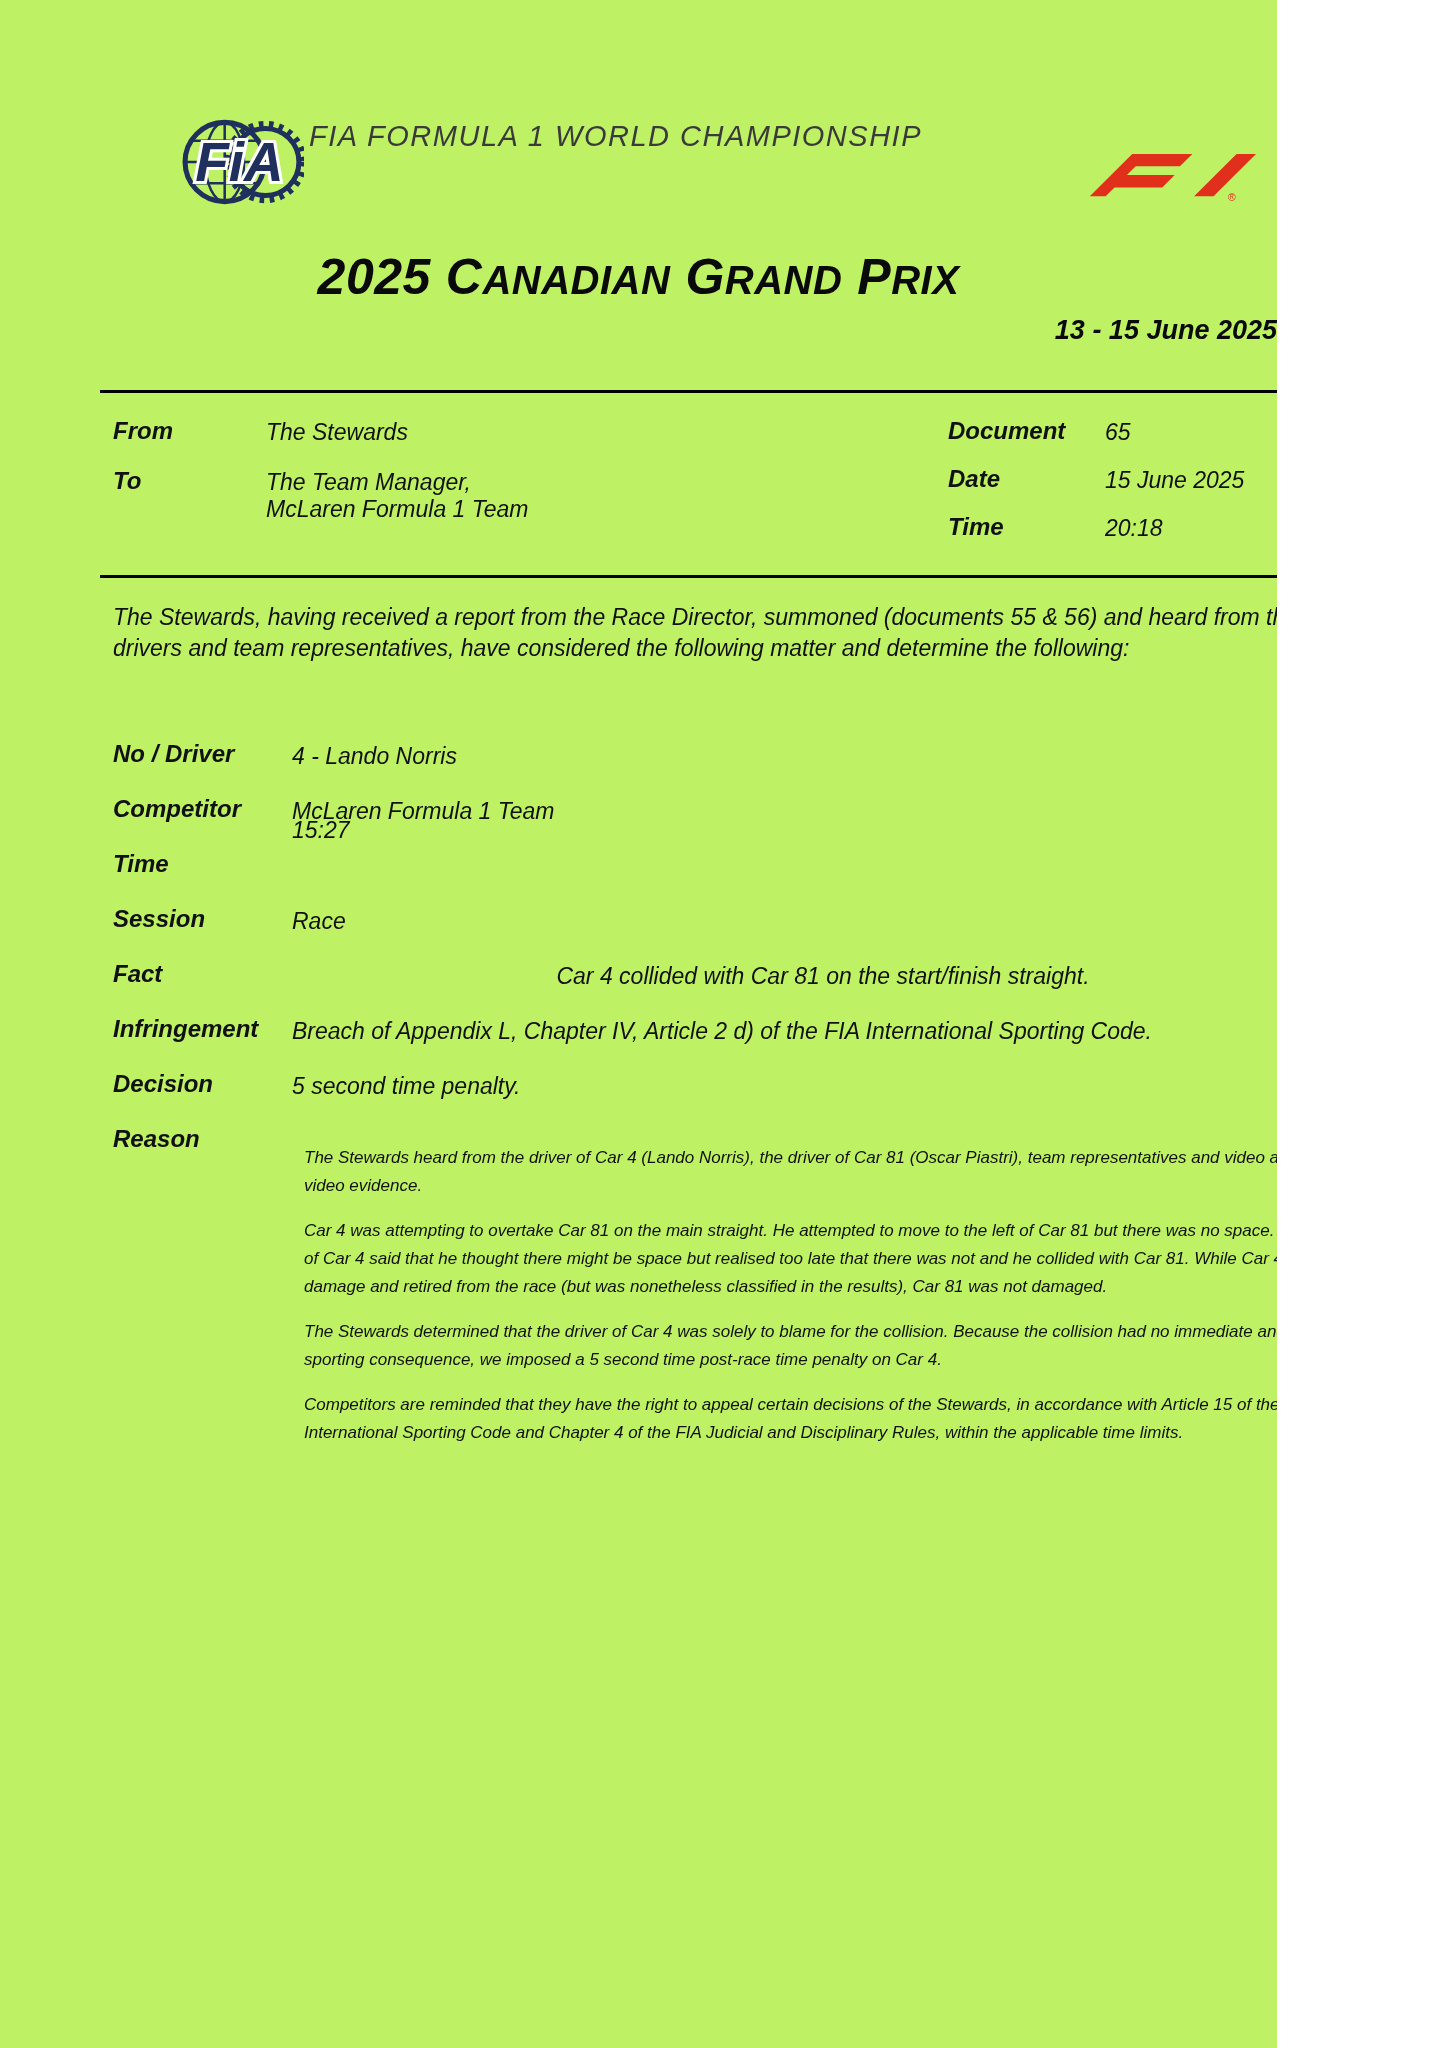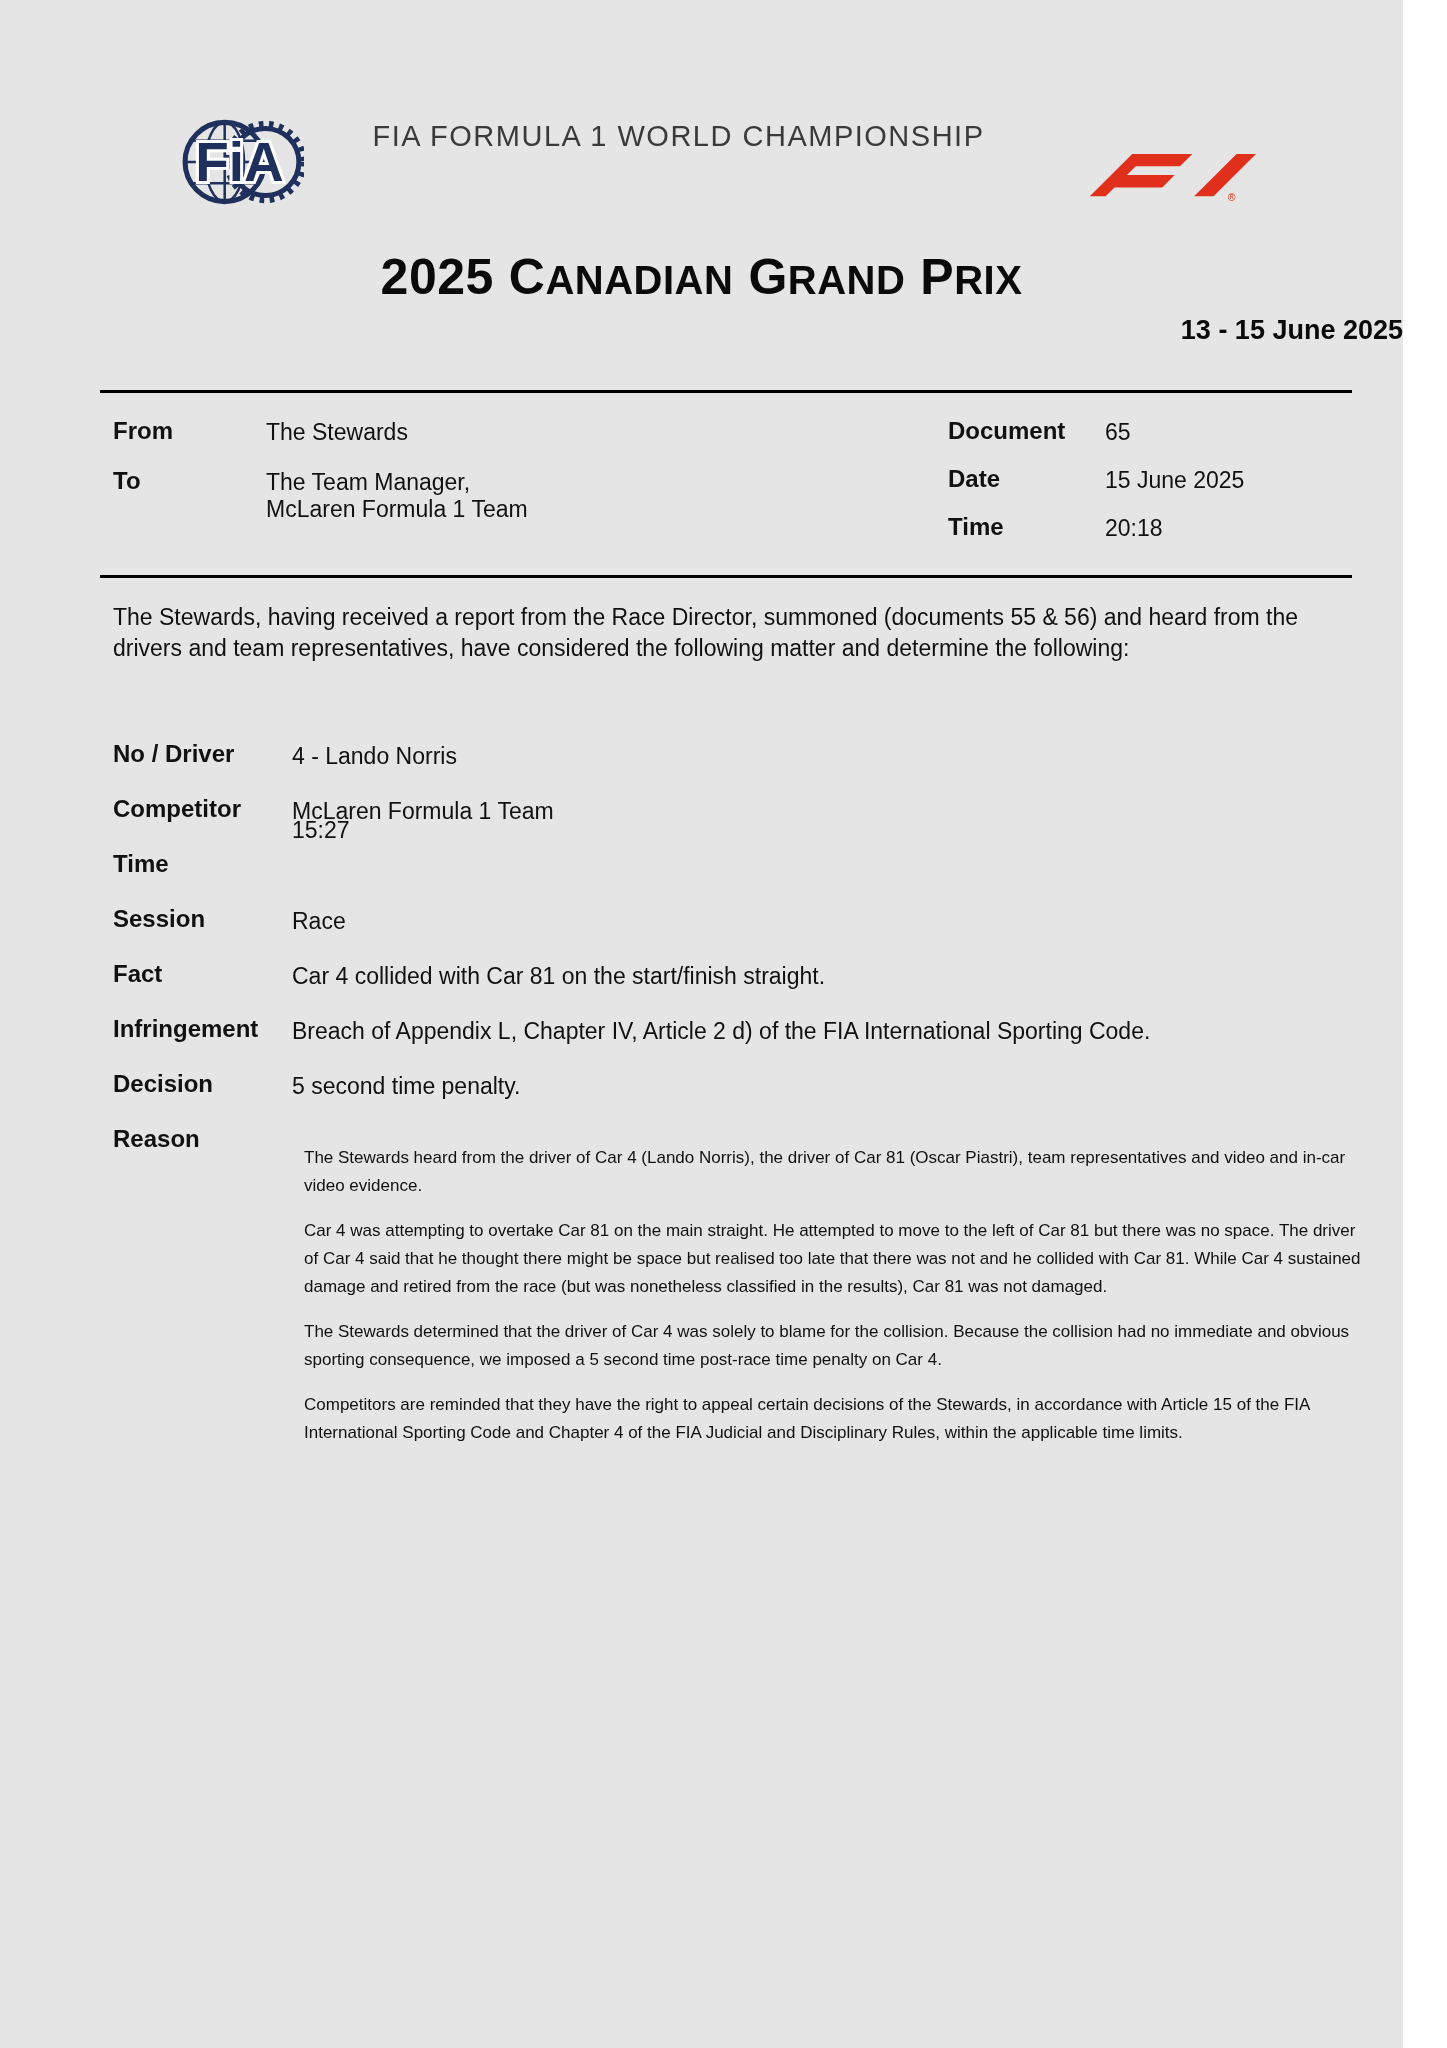--- a/index.html
+++ b/index.html
@@ -1,19 +1,20 @@
 <!DOCTYPE html>
 <html><head>
 <meta charset="utf-8">
 <style>
   html,body { margin:0; padding:0; background:#ffffff; }
   .page {
-    position:relative; width:1403px; height:2048px; background:#e5e5e5;
+    position:relative; width:1277px; height:2048px; background:#bef264;
     color:#111; font-family:"Liberation Sans","DejaVu Sans",sans-serif;
     overflow:hidden;
+    font-style:italic;
   }
 
   
   .fia-logo { position:absolute; left:182px; top:110px; width:122px; height:104px; }
   .champ-title {
     position:absolute; top:120px; left:0; right:46px; text-align:center;
     font-size:29px; letter-spacing:1.5px; color:#3a3a3a; font-weight:400;
     white-space:nowrap;
   }
   .f1-logo { position:absolute; left:1088px; top:150px; width:168px; height:52px; }
@@ -55,21 +56,21 @@
   
   .intro {
     position:absolute; left:113px; top:602px; width:1245px; margin:0;
     font-size:23px; line-height:31px;
   }
 
   
   .flabel { position:absolute; left:113px; font-weight:bold; font-size:24px; white-space:nowrap; }
   .fvalue { position:absolute; left:292px; width:1062px; font-size:23px; line-height:28px; }
   .r0 { top:740px; } .r1 { top:795px; } .r2 { top:850px; } .r3 { top:905px; }
-  .r4 { top:960px; } .r5 { top:1015px; } .r6 { top:1070px; }
+  .r4 { top:960px;text-align:center; } .r5 { top:1015px; } .r6 { top:1070px; }
   .fvalue.r0 { top:742px; } .fvalue.r1 { top:797px; } .fvalue.r2 { top:816px; }
   .fvalue.r3 { top:907px; } .fvalue.r4 { top:962px; } .fvalue.r5 { top:1017px; }
   .fvalue.r6 { top:1072px; }
 
   
   .reason-label { top:1125px; }
   .reason-paras {
     position:absolute; left:304px; top:1124px; width:1062px;
     font-size:17px; line-height:28px;margin-top:20px;
   }

